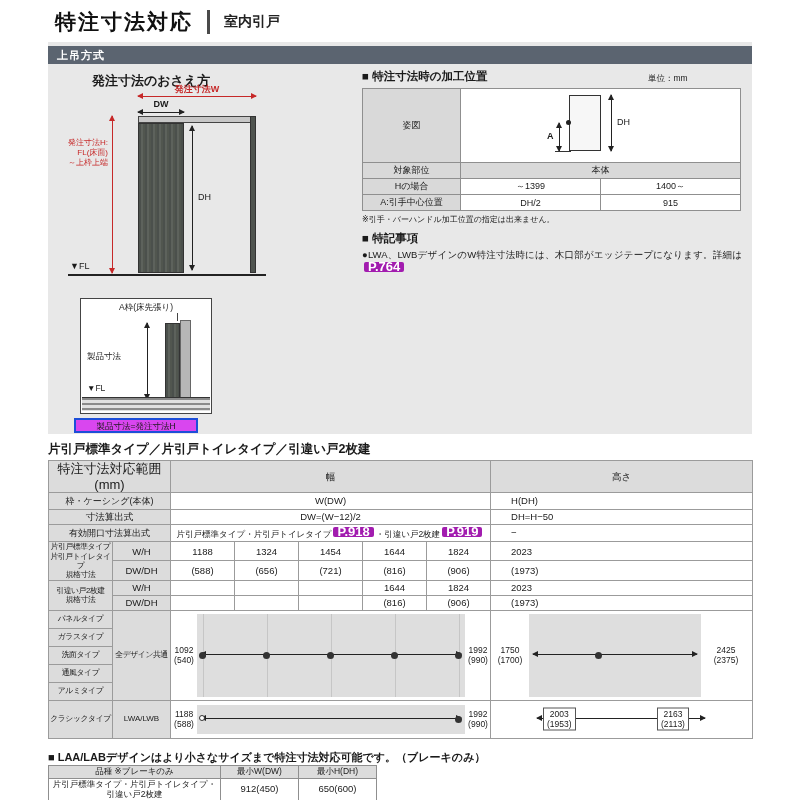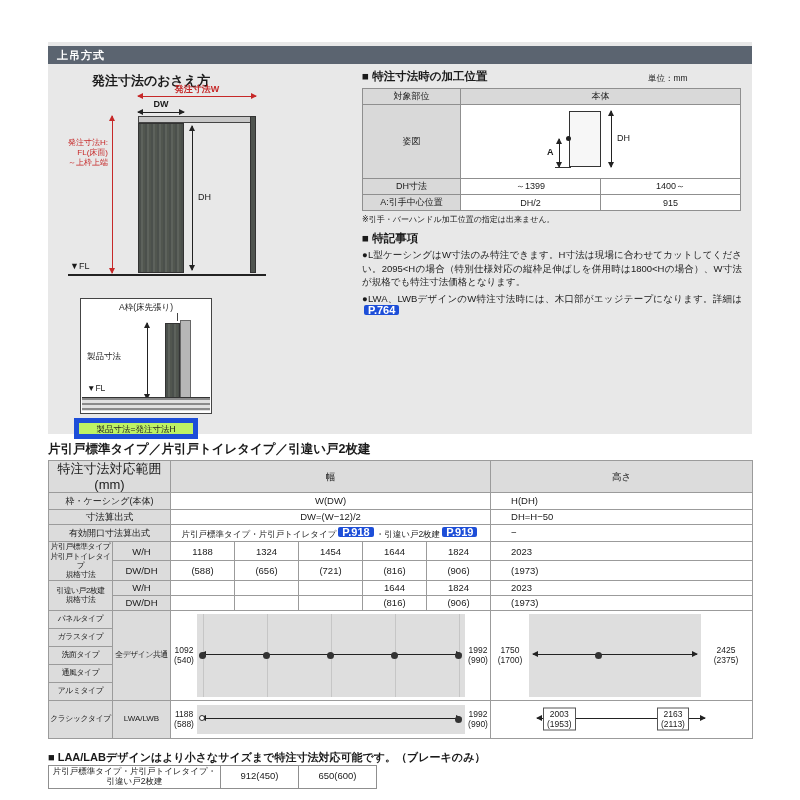--- a/index.html
+++ b/index.html
@@ -47,41 +47,41 @@
   .d2box { position:absolute; left:20px; top:256px; width:132px; height:116px; background:#fff; border:1px solid #444;margin-left:12px; }
   .d2-aframe { position:absolute; left:0; top:3px; width:100%; text-align:center; font-size:8.5px; }
   .d2-leader { position:absolute; left:96px; top:14px; width:1px; height:8px; background:#444; }
   .d2-doorstrip { position:absolute; left:84px; top:24px; width:15px; height:76px; }
   .d2-frame { position:absolute; left:99px; top:21px; width:11px; height:82px; background:#b7b7b7; border:1px solid #666; }
   .d2-prodlbl { position:absolute; left:6px; top:52px; font-size:8.5px; }
   .d2-arr { left:66px; top:24px; height:76px; }
   .d2-fl { position:absolute; left:6px; top:84px; font-size:8.5px; }
   .d2-floor { position:absolute; left:1px; top:98px; width:128px; height:14px;
               background:repeating-linear-gradient(180deg,#8a8a8a 0 2px,#e0e0e0 2px 5px); border-top:1px solid #333; }
-  .d2cap { position:absolute; left:26px; top:376px; width:124px; height:21px; background:#bef264; border:5px solid #1d4ed8;
+  .d2cap { position:absolute; left:26px; top:376px; width:124px; height:15px; background:#d946ef; border:2px solid #1d4ed8;
            font-size:8.5px; text-align:center; line-height:13px; }
   
   .proc-title { position:absolute; left:314px; top:27px; font-size:11.5px; font-weight:bold; }
   .unit { position:absolute; left:600px; top:31px; width:92px; text-align:left; font-size:8.5px; }
   table.proc { position:absolute; left:314px; top:46px; width:378px; border-collapse:collapse; table-layout:fixed; font-size:9px; }
   table.proc td { border:1px solid #8f8f8f; text-align:center; vertical-align:middle; padding:1px 2px; background:#fff; }
   table.proc td.g { background:#d9d9d9; }
   .figcell { position:relative; height:74px; }
   .fig-rect { position:absolute; left:108px; top:6px; width:32px; height:56px; border:1px solid #333; background:#f7f7f7; }
   .fig-handle { position:absolute; left:105px; top:31px; width:5px; height:5px; border-radius:50%; background:#222; }
   .fig-dharr { left:150px; top:6px; height:56px; }
   .fig-dhlbl { position:absolute; left:156px; top:28px; font-size:9px; }
   .fig-aarr { left:98px; top:34px; height:28px; }
   .fig-albl { position:absolute; left:86px; top:42px; font-size:9px; font-weight:bold; }
   .fig-tick { position:absolute; left:94px; top:62px; width:16px; height:1px; background:#333; }
   .proc-note { position:absolute; left:314px; top:172px; font-size:8px; }
   .notes-title { position:absolute; left:314px; top:189px; font-size:11.5px; font-weight:bold; }
   .notes { position:absolute; left:314px; top:206px; width:380px; font-size:9.5px; line-height:13.5px; text-align:justify; }
   .note-item { margin-bottom:3px; }
-  .badge { display:inline-block; background:#1d4ed8; color:#fff; font-size:11px; line-height:10px; padding:0 4px;
+  .badge { display:inline-block; background:#a21caf; color:#fff; font-size:13px; line-height:10px; padding:0 4px;
            border-radius:2px; vertical-align:1px; margin:0 2px; font-weight:bold; }
   
   .types-title { position:absolute; left:48px; top:441px; font-size:12.5px; font-weight:bold; }
   
   table.big { position:absolute; left:48px; top:460px; width:704px; border-collapse:collapse; table-layout:fixed; font-size:9.5px; }
   table.big td { border:1px solid #9b9b9b; text-align:center; vertical-align:middle; padding:0 1px; line-height:1.2; background:#fff; }
   table.big td.g { background:#dcdcdc; }
   table.big td.hleft { text-align:left; padding-left:20px; }
   table.big td.xs { font-size:7.8px; letter-spacing:-0.4px; }
   table.big td.s85 { font-size:8.5px; }
@@ -99,20 +99,25 @@
   table.mini { position:absolute; left:48px; top:765px; border-collapse:collapse; table-layout:fixed; font-size:8.5px; }
   table.mini td { border:1px solid #8f8f8f; text-align:center; vertical-align:middle; padding:1px 3px; background:#fff; line-height:1.15; }
   table.mini td.g { background:#dcdcdc; }
   table.mini td.val { font-size:9.5px; }
 </style>
 </head>
 <body>
 
 <div id="page">
 
+  <div class="hdr">
+    <span class="hdr-title">特注寸法対応</span>
+    <span class="hdr-div"></span>
+    <span class="hdr-cat">室内引戸</span>
+  </div>
 
   <div class="panel">
     <div class="bar">上吊方式</div>
 
     <div class="dg1-title">発注寸法のおさえ方</div>
 
     <div class="d1-wlbl">発注寸法W</div>
     <div class="harrow red d1-warr"></div>
     <div class="d1-dwlbl">DW</div>
     <div class="harrow blk d1-dwarr"></div>
@@ -143,54 +148,53 @@
     <div class="proc-title">■ 特注寸法時の加工位置</div>
     <div class="unit">単位：mm</div>
 
     <table class="proc">
       <colgroup>
           <col style="width:98px">
           <col style="width:140px">
           <col style="width:140px">
         </colgroup>
       <tbody>
-          <tr style="height:16px">
-        <td class="g">対象部位</td>
-        <td class="g" colspan="2">本体</td>
-      </tr>
-      <tr style="height:74px">
+          <tr style="height:74px">
         <td class="g">姿図</td>
         <td colspan="2" class="figcell">
           <div class="fig-rect"></div>
           <div class="fig-handle"></div>
           <div class="varrow blk fig-dharr"></div>
           <div class="fig-dhlbl">DH</div>
           <div class="varrow blk fig-aarr"></div>
           <div class="fig-albl">A</div>
           <div class="fig-tick"></div>
         </td>
       </tr>
       <tr style="height:16px">
-        <td class="g">DH寸法</td>
+        <td class="g">対象部位</td>
+        <td class="g" colspan="2">本体</td>
+      </tr>
+      <tr style="height:16px">
+        <td class="g">Hの場合</td>
         <td>～1399</td>
         <td>1400～</td>
       </tr>
       <tr style="height:16px">
         <td class="g">A:引手中心位置</td>
         <td>DH/2</td>
         <td>915</td>
       </tr>
     </tbody>
       </table>
 
     <div class="proc-note">※引手・バーハンドル加工位置の指定は出来ません。</div>
 
     <div class="notes-title">■ 特記事項</div>
     <div class="notes">
-      <div class="note-item">●L型ケーシングはW寸法のみ特注できます。H寸法は現場に合わせてカットしてください。2095&lt;Hの場合（特別仕様対応の縦枠足伸ばしを併用時は1800&lt;Hの場合）、W寸法が規格でも特注寸法価格となります。</div>
       <div class="note-item">
         <span>●LWA、LWBデザインのW特注寸法時には、木口部がエッジテープになります。詳細は</span><span class="badge">P.764</span>
       </div>
     </div>
   </div>
 
   <div class="types-title">片引戸標準タイプ／片引戸トイレタイプ／引違い戸2枚建</div>
 
   <table class="big">
     <colgroup>
@@ -336,20 +340,25 @@
 
   <div class="bottom-note">■ LAA/LABデザインはより小さなサイズまで特注寸法対応可能です。（ブレーキのみ）</div>
 
   <table class="mini">
     <colgroup>
         <col style="width:172px">
         <col style="width:78px">
         <col style="width:78px">
       </colgroup>
     <tbody>
+        <tr style="height:13px">
+      <td class="g">品種 ※ブレーキのみ</td>
+      <td class="g">最小W(DW)</td>
+      <td class="g">最小H(DH)</td>
+    </tr>
     <tr style="height:21px">
       <td>片引戸標準タイプ・片引戸トイレタイプ・引違い戸2枚建</td>
       <td class="val">912(450)</td>
       <td class="val">650(600)</td>
     </tr>
   </tbody>
     </table>
 
 </div>
 

